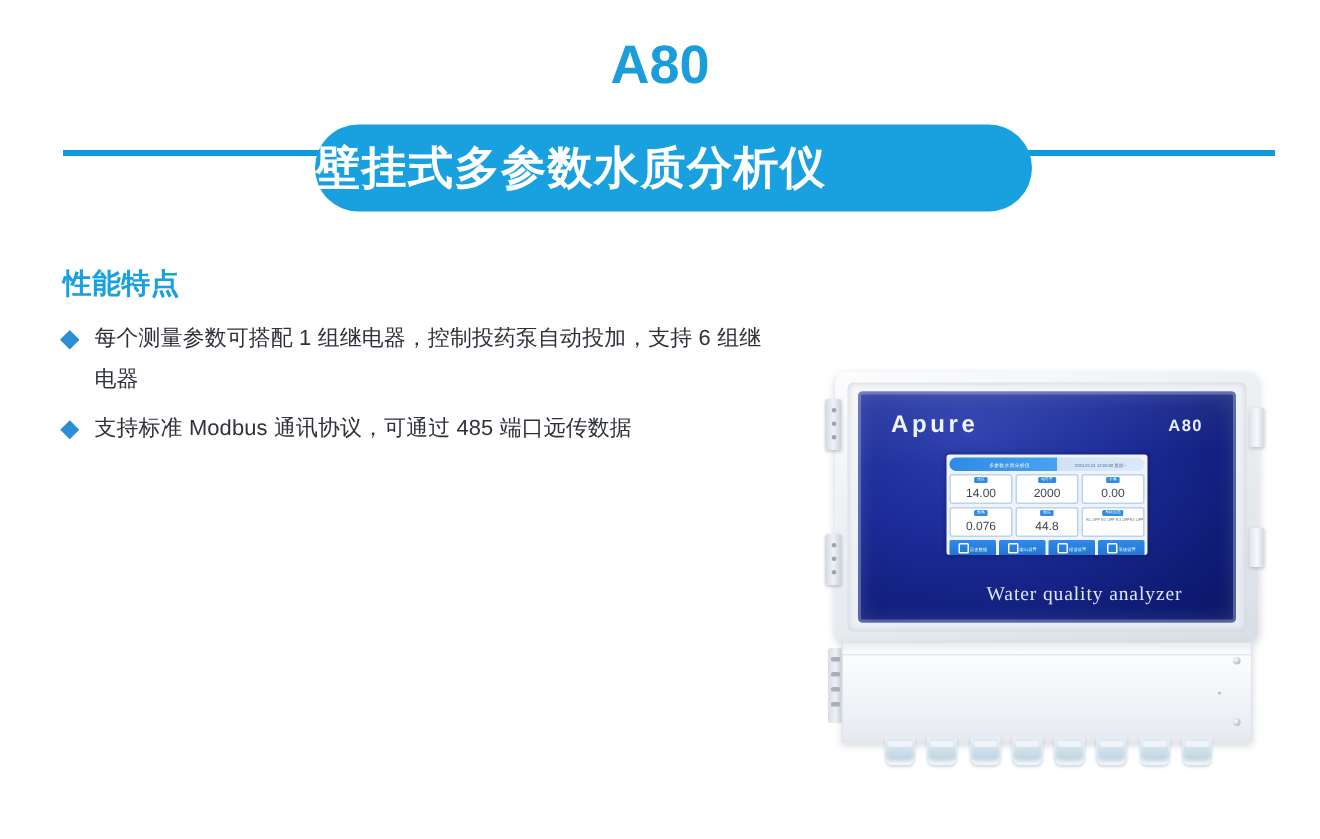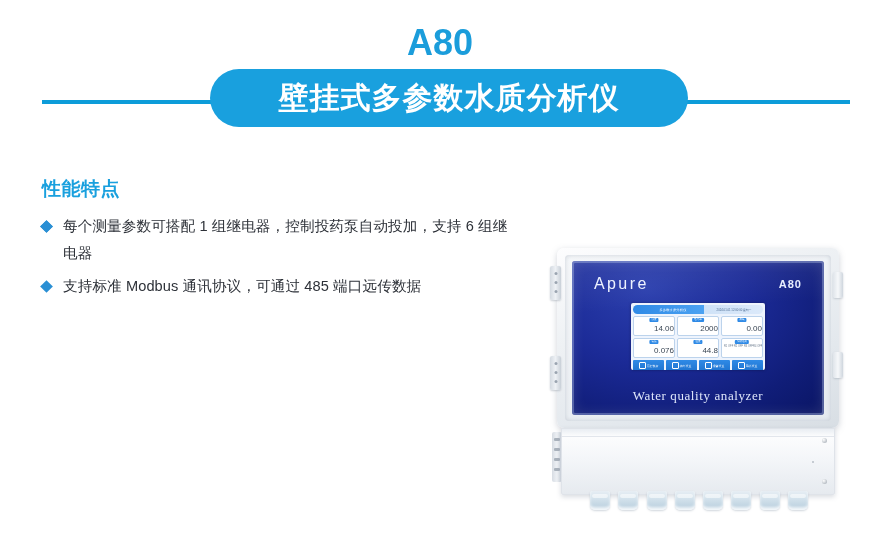--- a/index.html
+++ b/index.html
@@ -38,28 +38,28 @@
     top: 100px;
     height: 4px;
     background: #0d9cd9;
   }
   .rule-left  { left: 42px;  width: 175px; }
   .rule-right { left: 676px; width: 174px; }
 
   .pill {
     position: absolute;
     left: 210px;
-    top: 69px;
+    top: 83px;
     width: 478px;
     height: 58px;
     border-radius: 29px;
     background: #19a0de;
     display: flex;
     align-items: center;
-    justify-content: center;
+    justify-content: flex-start;
   }
   .pill-text {
     color: #ffffff;
     font-size: 30px;
     font-weight: bold;
     letter-spacing: 1px;
     font-family: "Liberation Sans", "DejaVu Sans", sans-serif;
     white-space: nowrap;
   }
 
@@ -142,21 +142,21 @@
     width: 120%; height: 70%;
     background: linear-gradient(180deg, rgba(255,255,255,0.16), rgba(255,255,255,0));
     transform: rotate(-3deg);
     pointer-events: none;
   }
   .brand-apure {
     position: absolute;
     left: 22px; top: 14px;
     color: #eef3ff;
     font-size: 16px;
-    font-weight: normal;
+    font-weight: bold;
     letter-spacing: 2.4px;
     font-family: "Liberation Sans", sans-serif;
   }
   .brand-model {
     position: absolute;
     right: 22px; top: 17px;
     color: #e8eeff;
     font-size: 11px;
     font-weight: bold;
     letter-spacing: 1px;
@@ -164,20 +164,21 @@
   }
   .tagline {
     position: absolute;
     left: 0; bottom: 11px;
     width: 100%;
     text-align: center;
     color: #dfe7fb;
     font-size: 13px;
     letter-spacing: 0.6px;
     font-family: "Liberation Serif", serif;
+    padding-left: 25px;
   }
 
   
   .lcd {
     position: absolute;
     left: 50%;
     top: 42px;
     transform: translateX(-50%);
     width: 134px;
     height: 67px;
@@ -222,21 +223,21 @@
     grid-template-rows: repeat(2, 20px);
     gap: 2px;
   }
   .lcd-card {
     position: relative;
     background: #ffffff;
     border: 0.5px solid #bcd3ec;
     border-radius: 2px;
     display: flex;
     align-items: flex-end;
-    justify-content: flex-end;
+    justify-content: center;
     padding-bottom: 2px;
     box-sizing: border-box;
     overflow: hidden;
   }
   .lcd-card-tag {
     position: absolute;
     top: 1px;
     left: 50%;
     transform: translateX(-50%);
     background: #2f8ae6;

